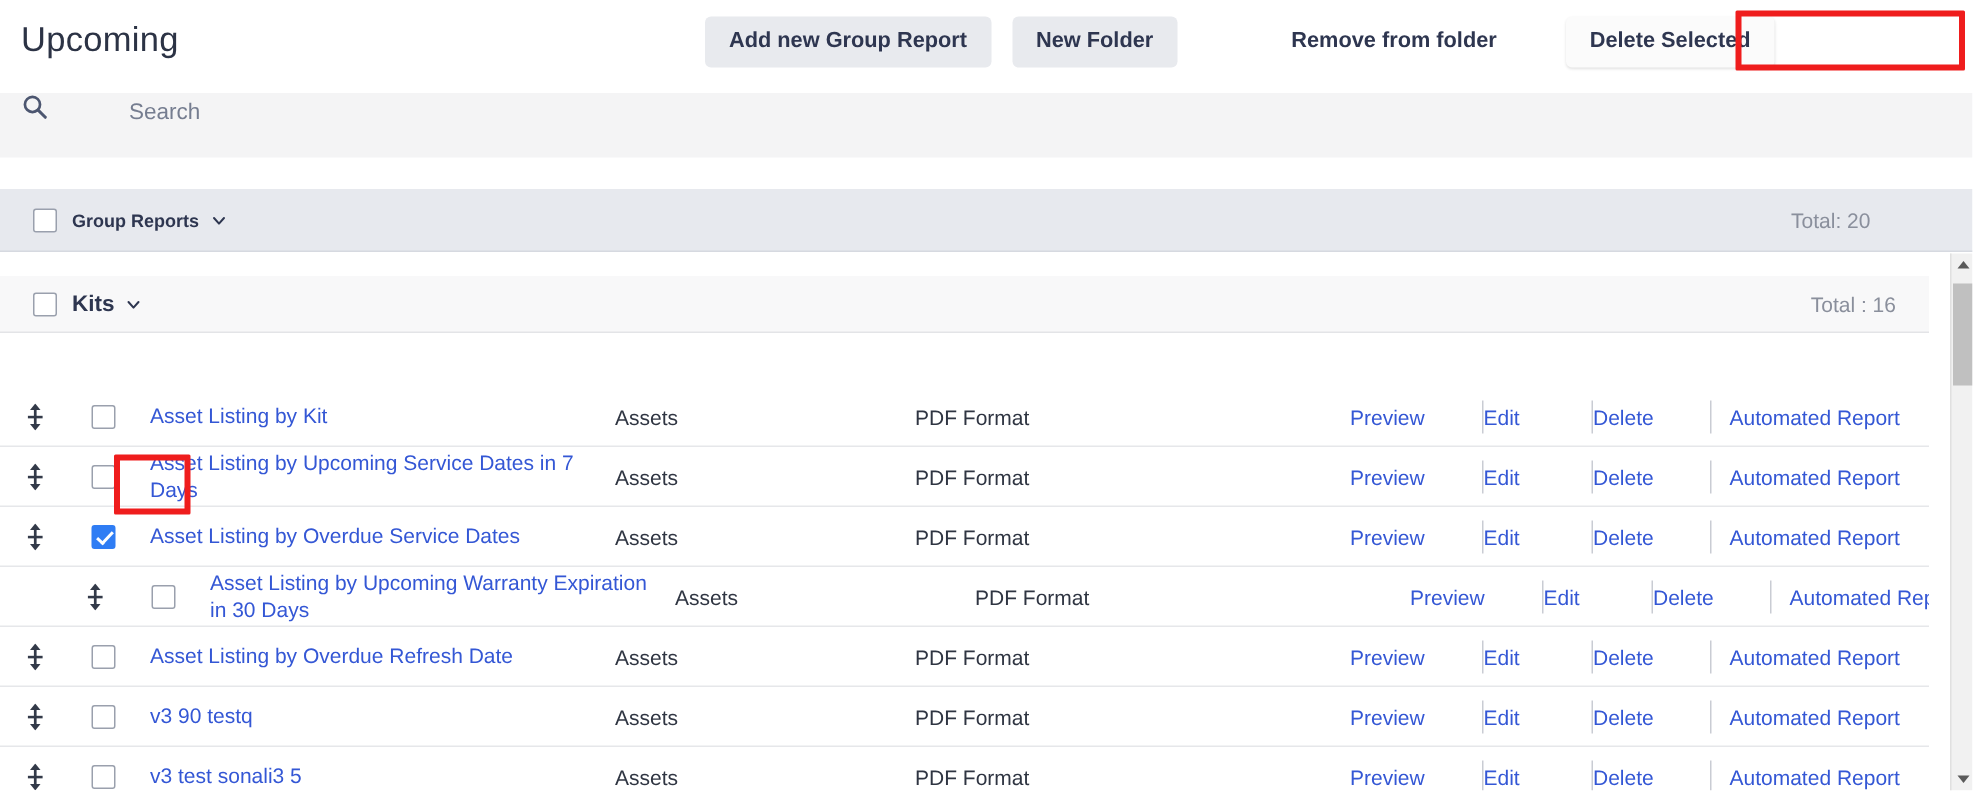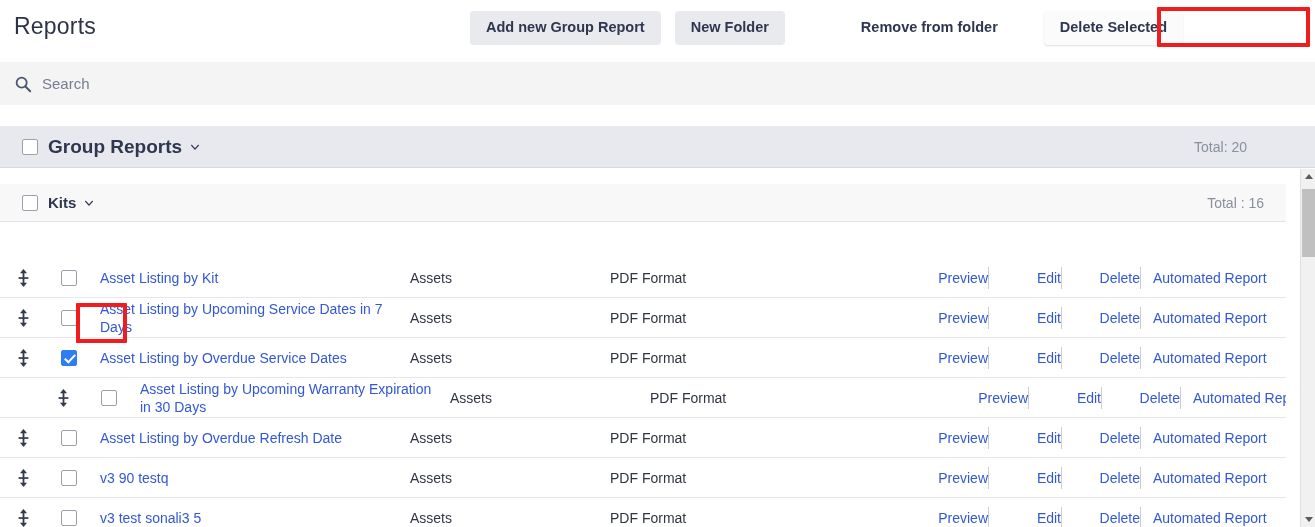--- a/index.html
+++ b/index.html
@@ -41,38 +41,38 @@
   .annot-red {
     position:absolute; border:4px solid #ef1d1d; border-radius:1px;
     pointer-events:none;
   }
   #annot-delete-selected { left:1157px; top:7px; width:153px; height:40px; }
   #annot-row-checkbox   { left:76px;  top:303px; width:51px;  height:40px; }
 
   
   .searchbar {
     position:absolute; left:0; top:62px; width:1315px; height:43px;
-    background:#f4f4f5; display:flex; align-items:center;
+    background:#f4f4f5; display:flex; align-items:flex-start;gap:44px;
   }
   .search-icon { margin-left:14px; width:18px; height:18px; color:#4c5670; display:block; }
   .search-input {
     margin-left:8px; border:none; outline:none; background:transparent;
     font-family:"Liberation Sans", sans-serif;
     font-size:15px; color:#3c4355; width:500px; height:24px;
   }
   .search-input::placeholder { color:#757d90; opacity:1; }
 
   
   .group-band {
     position:absolute; left:0; top:126px; width:1315px; height:42px;
     background:#e7e9ee; display:flex; align-items:center;
     border-bottom:1px solid #d6d9e0;
   }
   .band-label {
-    font-size:19px; font-weight:700; color:#2e3650; margin-left:10px;
+    font-size:12px; font-weight:700; color:#2e3650; margin-left:10px;
   }
   .band-total {
     position:absolute; right:68px; font-size:14px; color:#8a8f9c;
   }
 
   
   .section-head {
     position:absolute; left:0; top:184px; width:1286px; height:38px;
     background:#f8f8f9; display:flex; align-items:center;
     border-bottom:1px solid #e3e4e7;
@@ -129,21 +129,21 @@
     display:inline-block; cursor:pointer;
   }
   .cell-type { width:200px; flex:none; font-size:14px; color:#2f3542; }
   .cell-format { width:290px; flex:none; font-size:14px; color:#2f3542; }
   .cell-actions {
     flex:1; display:flex; align-items:center; justify-content:flex-start;
     padding-right:10px;
   }
   .act {
     color:#3457d5; font-size:14px; text-decoration:none; cursor:pointer;
-    text-align:right; white-space:nowrap;
+    text-align:left; white-space:nowrap;
   }
   .act.preview { width:88px; }
   .act.edit    { width:72px; }
   .act.delete  { width:78px; }
   .act.auto    { width:150px; text-align:left; padding-left:12px; }
   .vdiv { width:1px; height:22px; background:#c9ccd3; flex:none; }
 
   
   .scrollbar {
     position:absolute; right:0; top:169px; width:15px; height:358px;
@@ -165,21 +165,21 @@
     position:absolute; left:1px; top:20px; width:13px; height:68px;
     background:#c0c0c0; cursor:pointer;
   }
 </style>
 </head>
 <body>
 
 <div class="page">
 
   <div class="topbar">
-    <div class="page-title">Reports</div>
+    <div class="page-title">Upcoming</div>
 
     <div class="tb-actions">
       <button class="tb-btn filled">Add new Group Report</button>
       <div class="tb-gap"></div>
       <button class="tb-btn filled">New Folder</button>
       <div class="tb-gap-lg"></div>
       <div class="tb-gap-lg"></div>
       <button class="tb-btn">Remove from folder</button>
       <div class="tb-gap-lg"></div>
       <button class="tb-btn boxed">Delete Selected</button>

